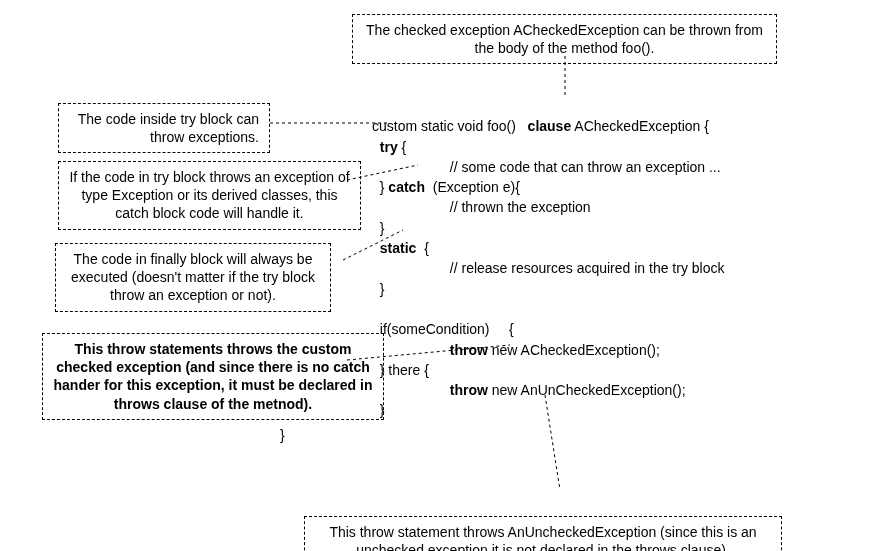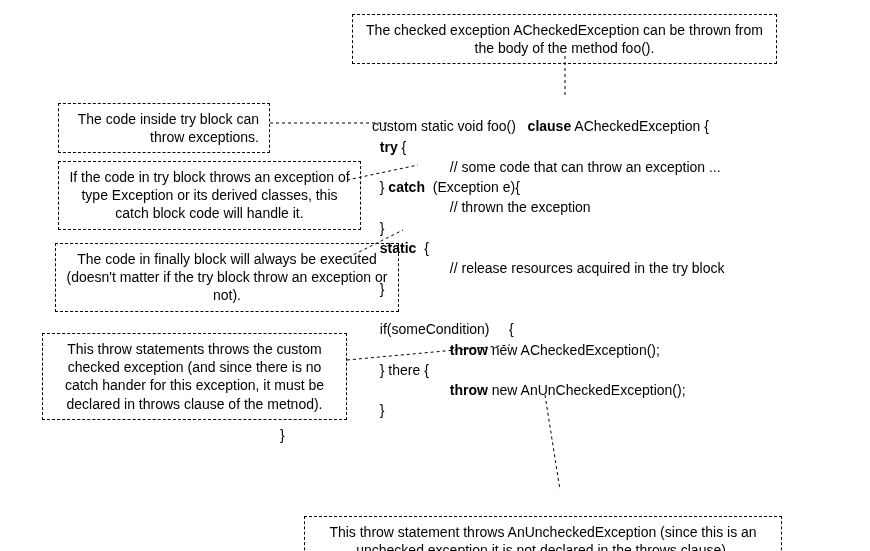--- a/index.html
+++ b/index.html
@@ -52,27 +52,27 @@
   <span>The code inside try block can
 throw exceptions.</span>
 </div>
 
 <div class="callout" style="left:44px; top:161px; width:303px;margin-left:14px;">
   <span>If the code in try block throws an exception
 of type Exception or its derived classes, this
 catch block code will handle it.</span>
 </div>
 
-<div class="callout" style="left:55px; top:243px; width:344px;">
+<div class="callout" style="left:55px; top:243px; width:276px;">
   <span>The code in finally block will always be
 executed (doesn't matter if the try block
 throw an exception or not).</span>
 </div>
 
-<div class="callout" style="left:42px; top:333px; width:305px;">
+<div class="callout" style="left:42px; top:333px; width:342px;font-weight:bold;">
   <span>This throw statements throws the custom
 checked exception (and since there is no
 catch hander for this exception, it must be
 declared in throws clause of the metnod).</span>
 </div>
 
 <div class="callout" style="left:304px; top:516px; width:478px;">
   <span>This throw statement throws AnUncheckedException (since this is
 an unchecked exception it is not declared in the throws clause).</span>
 </div>

